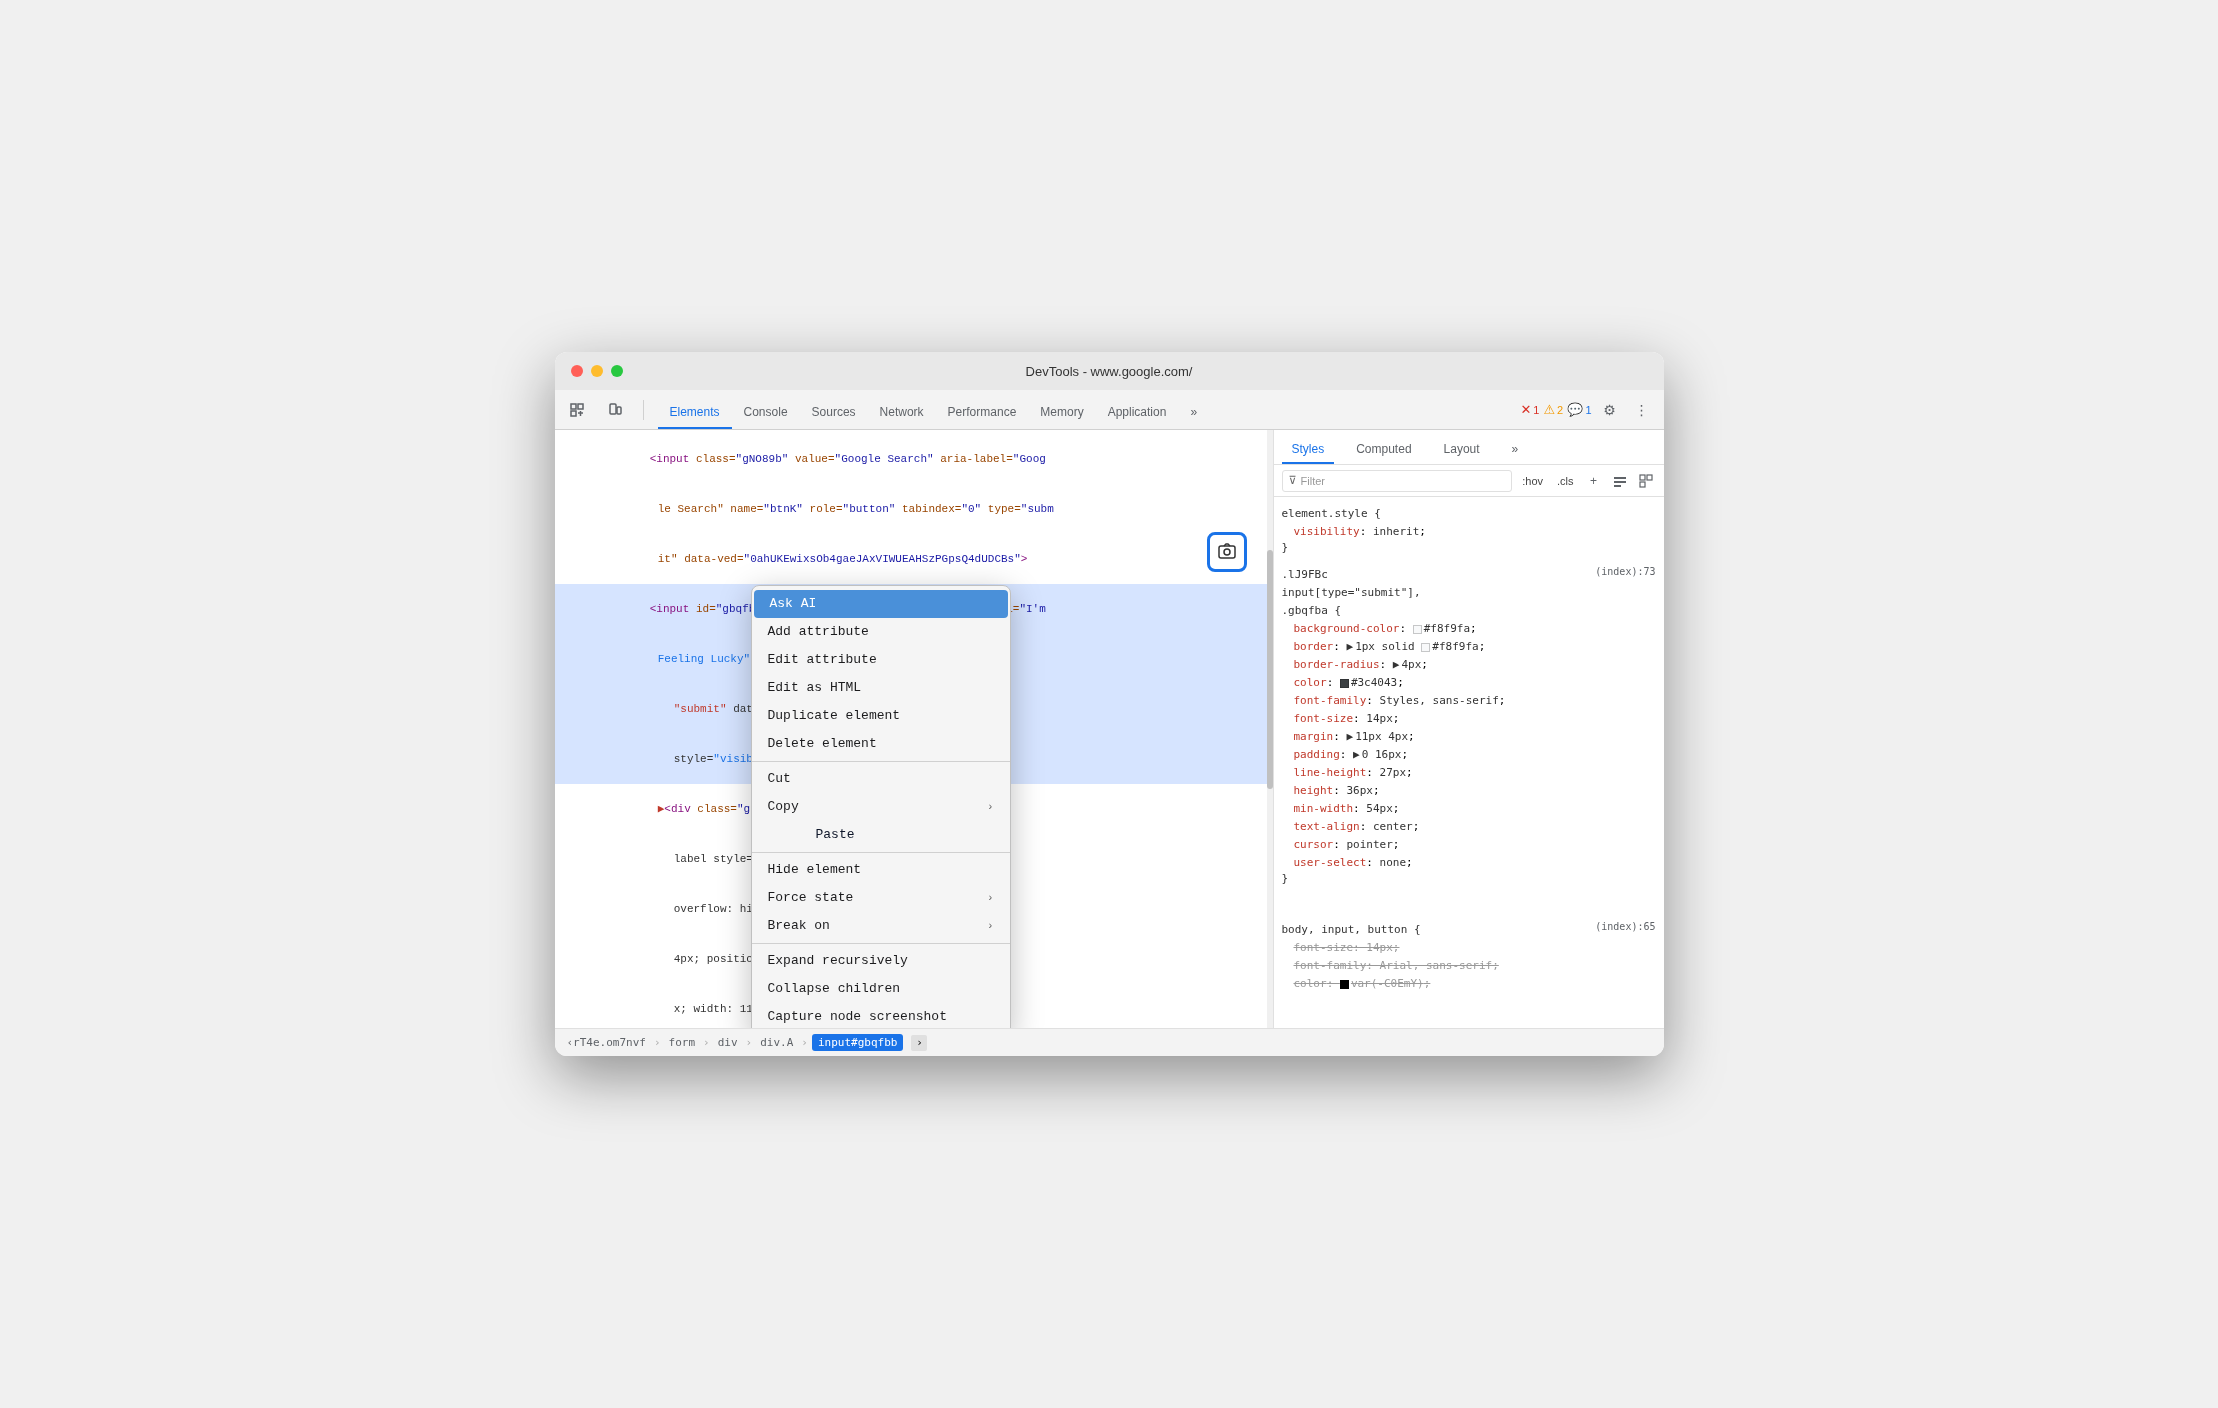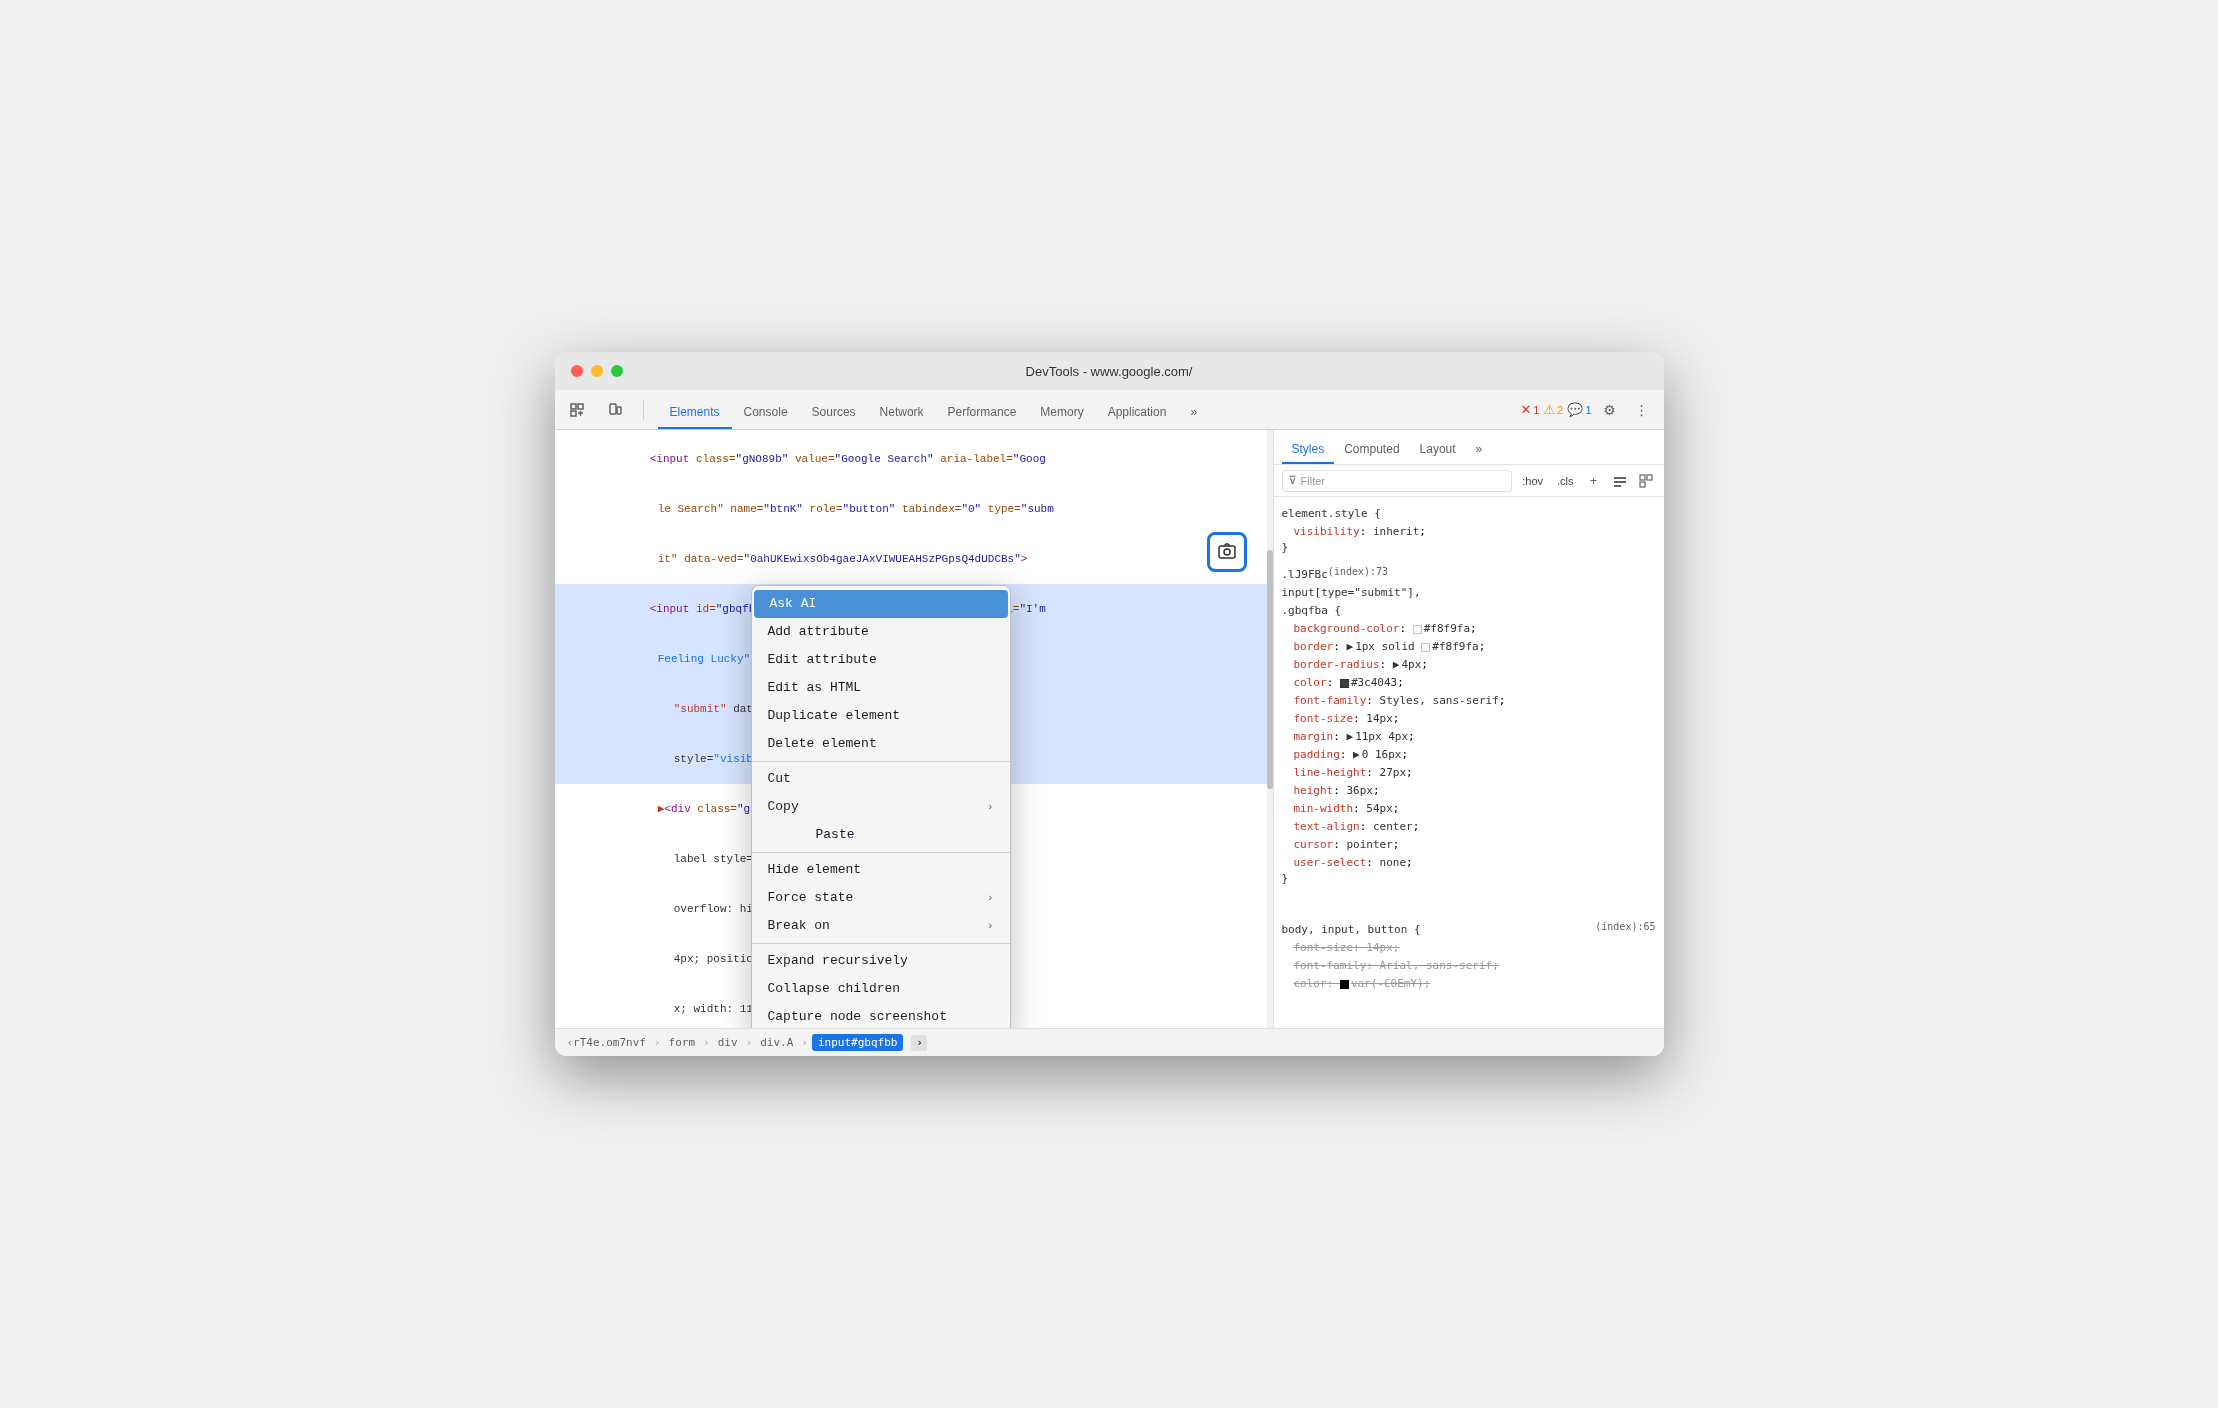--- a/index.html
+++ b/index.html
@@ -218,21 +218,21 @@
       display: flex;
       flex-direction: column;
       flex-shrink: 0;
     }
     .styles-tabs {
       height: 35px;
       border-bottom: 1px solid #e0e0e0;
       display: flex;
       align-items: flex-end;
       padding: 0 8px;
-      gap: 0;
+      gap: 12px;
     }
     .styles-tab {
       padding: 6px 10px;
       font-size: 12px;
       cursor: pointer;
       color: #5f6368;
       border-bottom: 2px solid transparent;
     }
     .styles-tab.active {
       color: #1a73e8;
@@ -620,21 +620,21 @@
             <div class="css-line">
               <span class="css-prop">visibility</span>
               <span>:&nbsp;</span>
               <span class="css-value">inherit</span>
               <span>;</span>
             </div>
             <div class="css-brace">}</div>
           </div>
 
           <div class="css-rule">
-            <div style="display:flex; ">
+            <div style="display:flex; justify-content:space-between;">
               <span class="css-selector">.lJ9FBc</span>
               <span class="css-source">(index):73</span>
             </div>
             <div class="css-selector">input[type="submit"],</div>
             <div class="css-selector">.gbqfba {</div>
             <div class="css-line">
               <span class="css-prop">background-color</span>
               <span>:&nbsp;</span>
               <span class="color-swatch" style="background:#f8f9fa;"></span>
               <span class="css-value">#f8f9fa</span>

